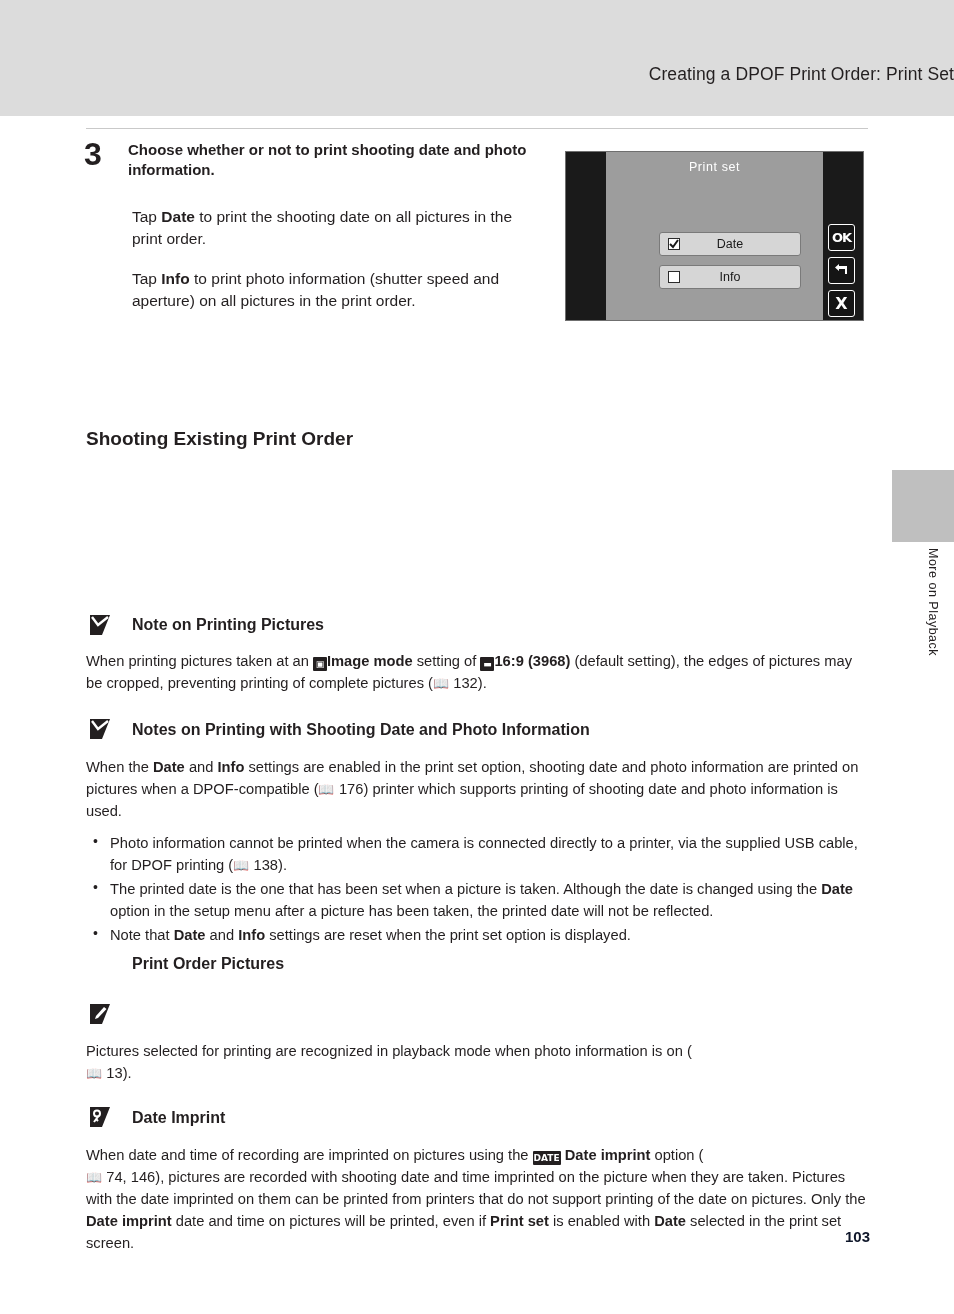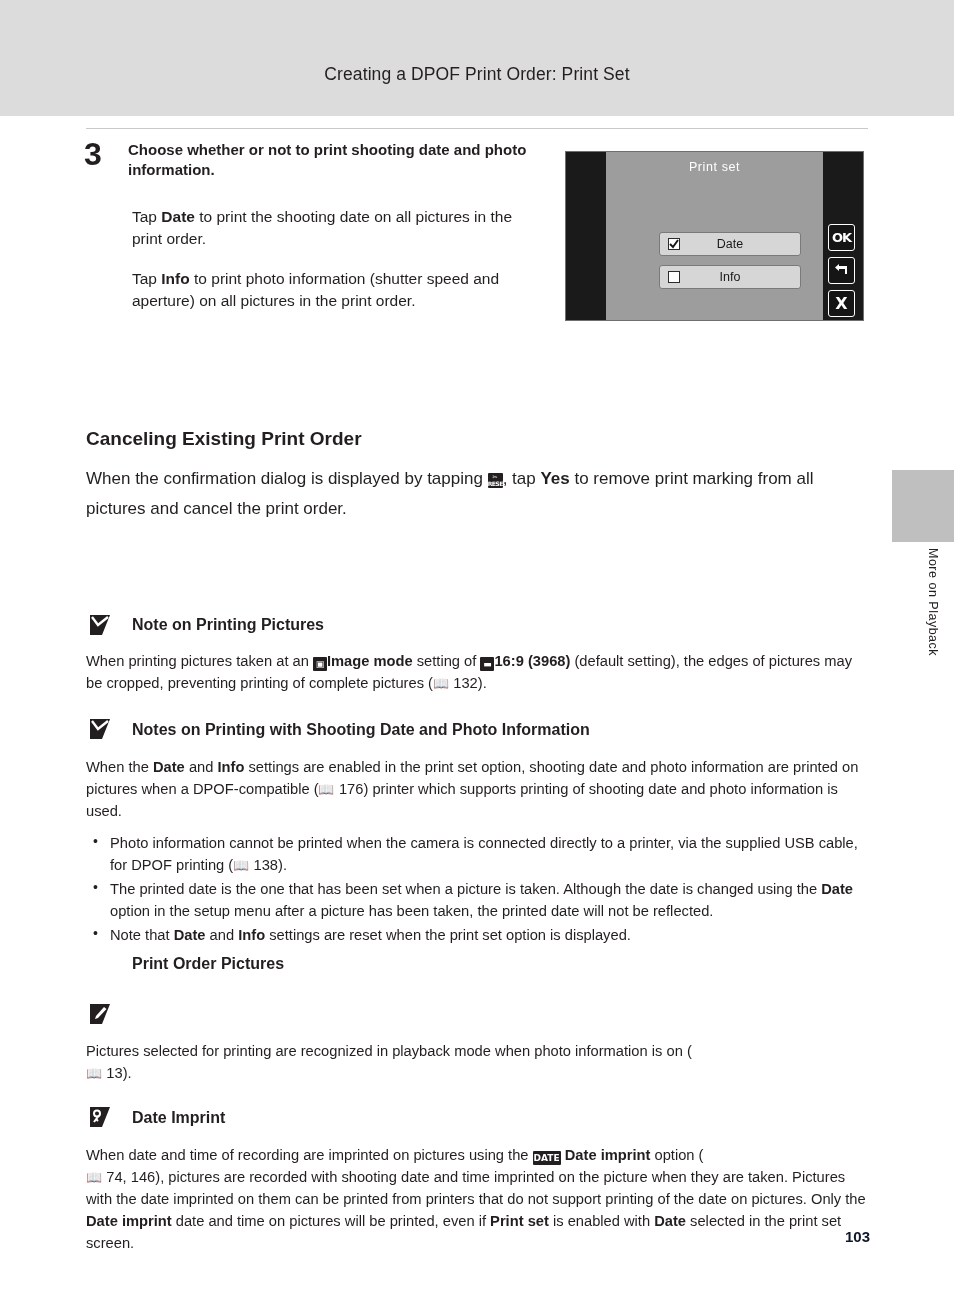--- a/index.html
+++ b/index.html
@@ -25,21 +25,21 @@
     position: absolute;
     left: 0; top: 0;
     width: 954px;
     height: 116px;
     background: #dcdcdc;
   }
   .header-title {
     position: absolute;
     left: 0; top: 64px;
     width: 954px;
-    text-align: center;
+    text-align: right;
     font-size: 17.5px;
     color: #231f20;
     letter-spacing: 0.1px;
   }
   .header-rule {
     position: absolute;
     left: 86px; top: 128px;
     width: 782px;
     height: 1px;
     background: #c9c9c9;
@@ -336,24 +336,21 @@
 
     <div class="side-btn side-ok">OK</div>
     <div class="side-btn side-back">
       <svg width="16" height="14" viewBox="0 0 16 14" style="margin-top:5px">
         <path d="M13 3 H5 V1 L1 4.5 L5 8 V6 H11 V11 H13 Z" fill="#ffffff"></path>
       </svg>
     </div>
     <div class="side-btn side-x">X</div>
   </div>
 
-  <div class="sec-title" id="cancel-title">Canceling Existing Print Order</div>
-  <div class="cancel-body">
-    <span>When the confirmation dialog is displayed by tapping </span><span class="reset-glyph"><span class="top">✂</span><span class="bot">RESET</span></span><span>, tap </span><b>Yes</b><span> to remove print marking from all pictures and cancel the print order.</span>
-  </div>
+  <div class="sec-title" id="cancel-title">Shooting Existing Print Order</div>
 
   <div class="right-tab"></div>
   <div class="right-tab-label">More on Playback</div>
 
   <div class="note-icon" style="top:614px">
     <svg width="26" height="22" viewBox="0 0 26 22">
       <path d="M2 1 H22 L14 21 H2 Z" fill="#231f20"></path>
       <path d="M4 3 L10 11 L20 3" stroke="#ffffff" stroke-width="2.4" fill="none"></path>
     </svg>
   </div>

